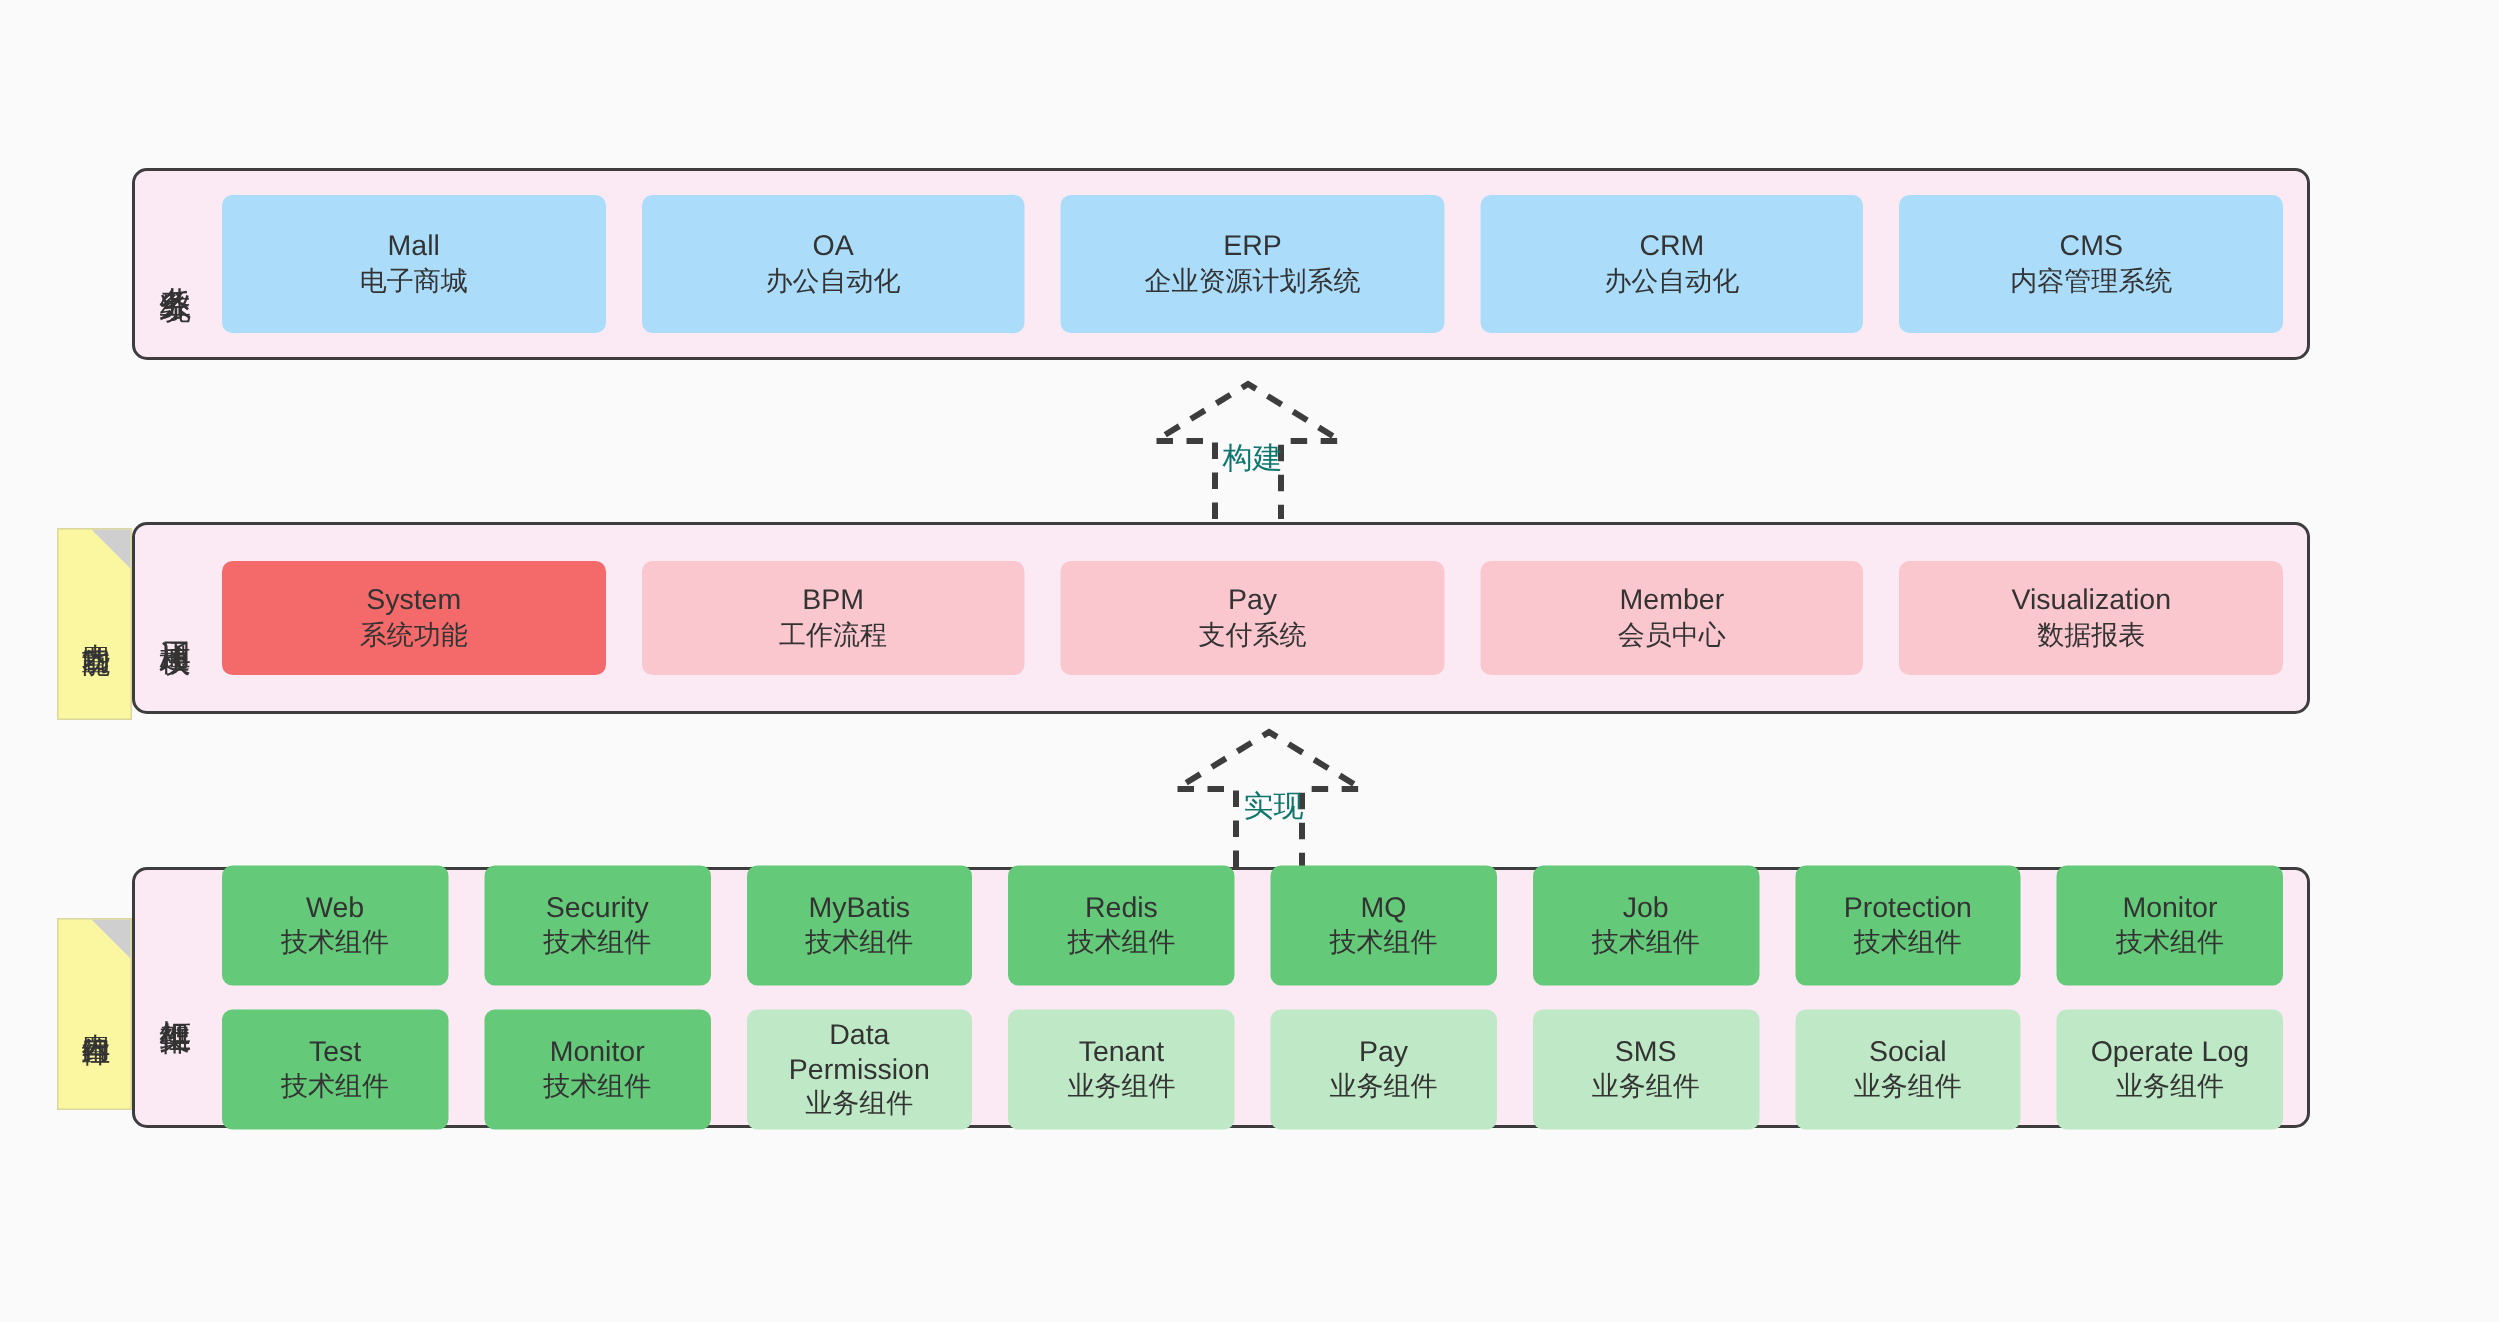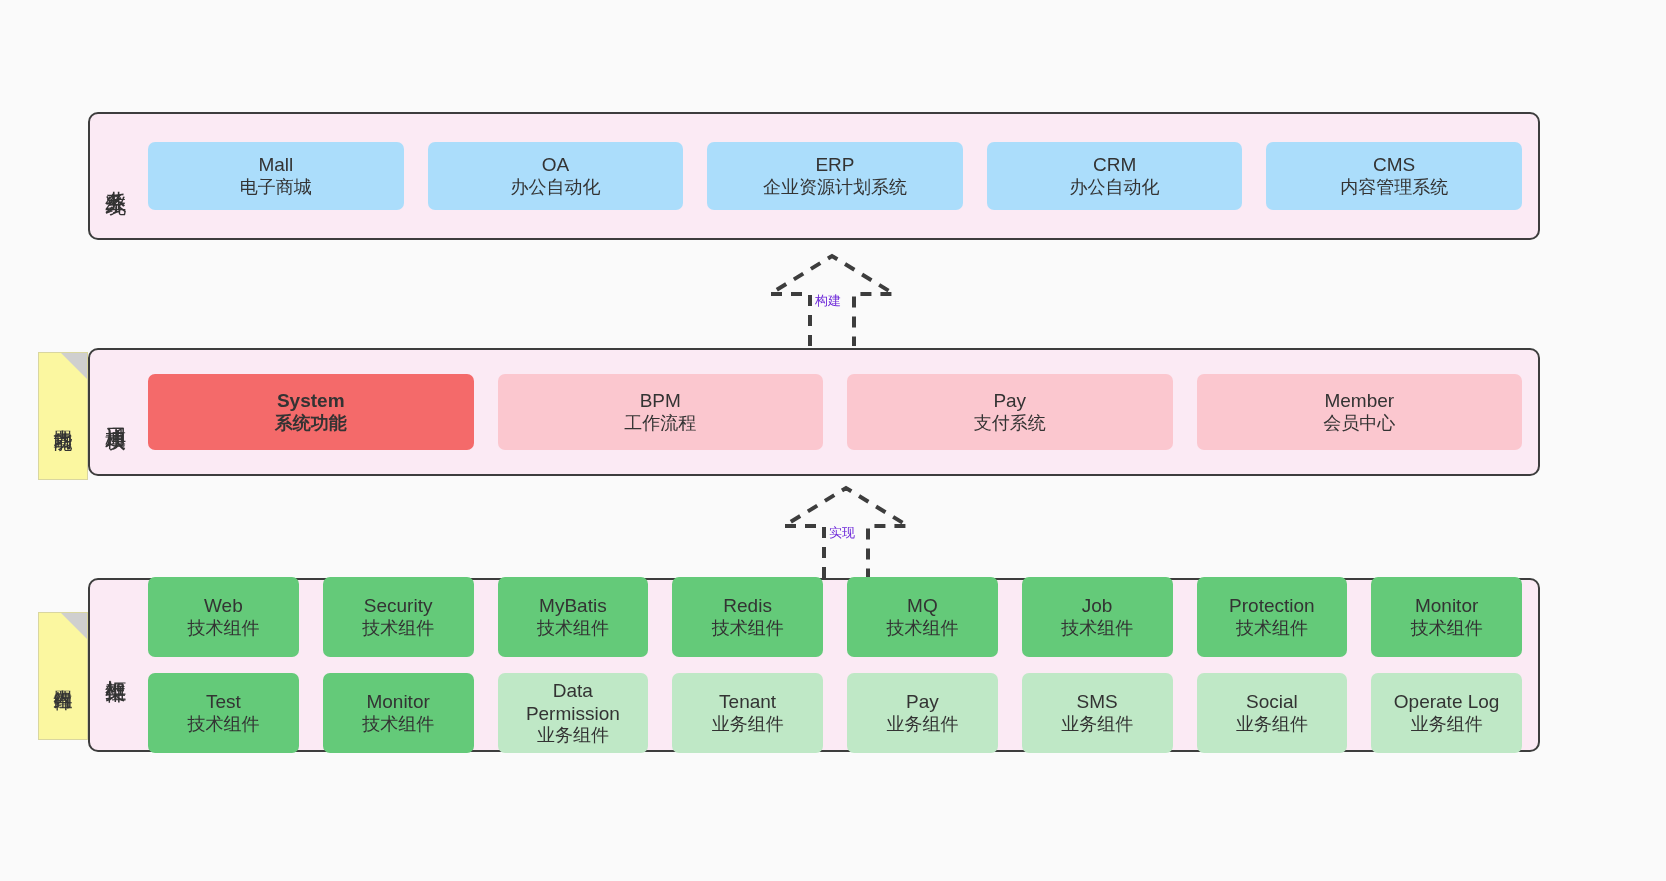--- a/index.html
+++ b/index.html
@@ -69,28 +69,28 @@
     justify-content: center;
     text-align: center;
     line-height: 1.22;
     box-sizing: border-box;
     padding: 4px 6px;
   }
   .card .en { font-size: 19px; }
   .card .cn { font-size: 18px; text-align: center; }
 
   .c-blue       { background: #abddfb; }
-  .c-red        { background: #f46a6a; font-weight: bold; }
+  .c-red        { background: #f46a6a; }
   .c-pink       { background: #fbc7cf; }
   .c-green      { background: #64ca79; }
   .c-lightgreen { background: #bfe8c6; }
 
   
   #layer-business { left: 88px;  top: 112px; width: 1452px; height: 128px; }
-  #layer-business .card { height: 68px; }
+  #layer-business .card { height: 92px; }
 
   #layer-common   { left: 88px;  top: 348px; width: 1452px; height: 128px; }
   #layer-common .card { height: 76px; }
 
   #layer-framework{ left: 88px;  top: 578px; width: 1452px; height: 174px; }
   #layer-framework .card { height: 80px; }
   #layer-framework .layer-body { gap: 16px; }
 
   
   .note {
@@ -122,22 +122,22 @@
   #note-common    { left: 38px; top: 352px; width: 50px; height: 128px; }
   #note-framework { left: 38px; top: 612px; width: 50px; height: 128px; }
 
   
   .arrow {
     position: absolute;
     pointer-events: none;
   }
   .arrow-label {
     position: absolute;
-    font-size: 13px;
-    color: #6d28d9;
+    font-size: 20px;
+    color: #0f766e;
     background: transparent;
     white-space: nowrap;
   }
   #arrow-build   { left: 752px; top: 252px; width: 160px; height: 96px; }
   #arrow-build-label   { left: 815px; top: 292px; }
   #arrow-impl    { left: 766px; top: 484px; width: 160px; height: 96px; }
   #arrow-impl-label    { left: 829px; top: 524px; }
 </style>
 </head>
 <body>
@@ -194,20 +194,24 @@
           <div class="cn">工作流程</div>
         </div>
         <div class="card c-pink">
           <div class="en">Pay</div>
           <div class="cn">支付系统</div>
         </div>
         <div class="card c-pink">
           <div class="en">Member</div>
           <div class="cn">会员中心</div>
         </div>
+        <div class="card c-pink">
+          <div class="en">Visualization</div>
+          <div class="cn">数据报表</div>
+        </div>
       </div>
     </div>
   </div>
 
   <svg class="arrow" id="arrow-impl" viewBox="0 0 160 96">
     <path d="M 58 94 L 58 42 L 18 42 L 80 4 L 142 42 L 102 42 L 102 94" fill="none" stroke="#3d3d3d" stroke-width="4" stroke-dasharray="11,9" stroke-linecap="butt"></path>
   </svg>
   <div class="arrow-label" id="arrow-impl-label">实现</div>
 
   <div class="note" id="note-framework">

